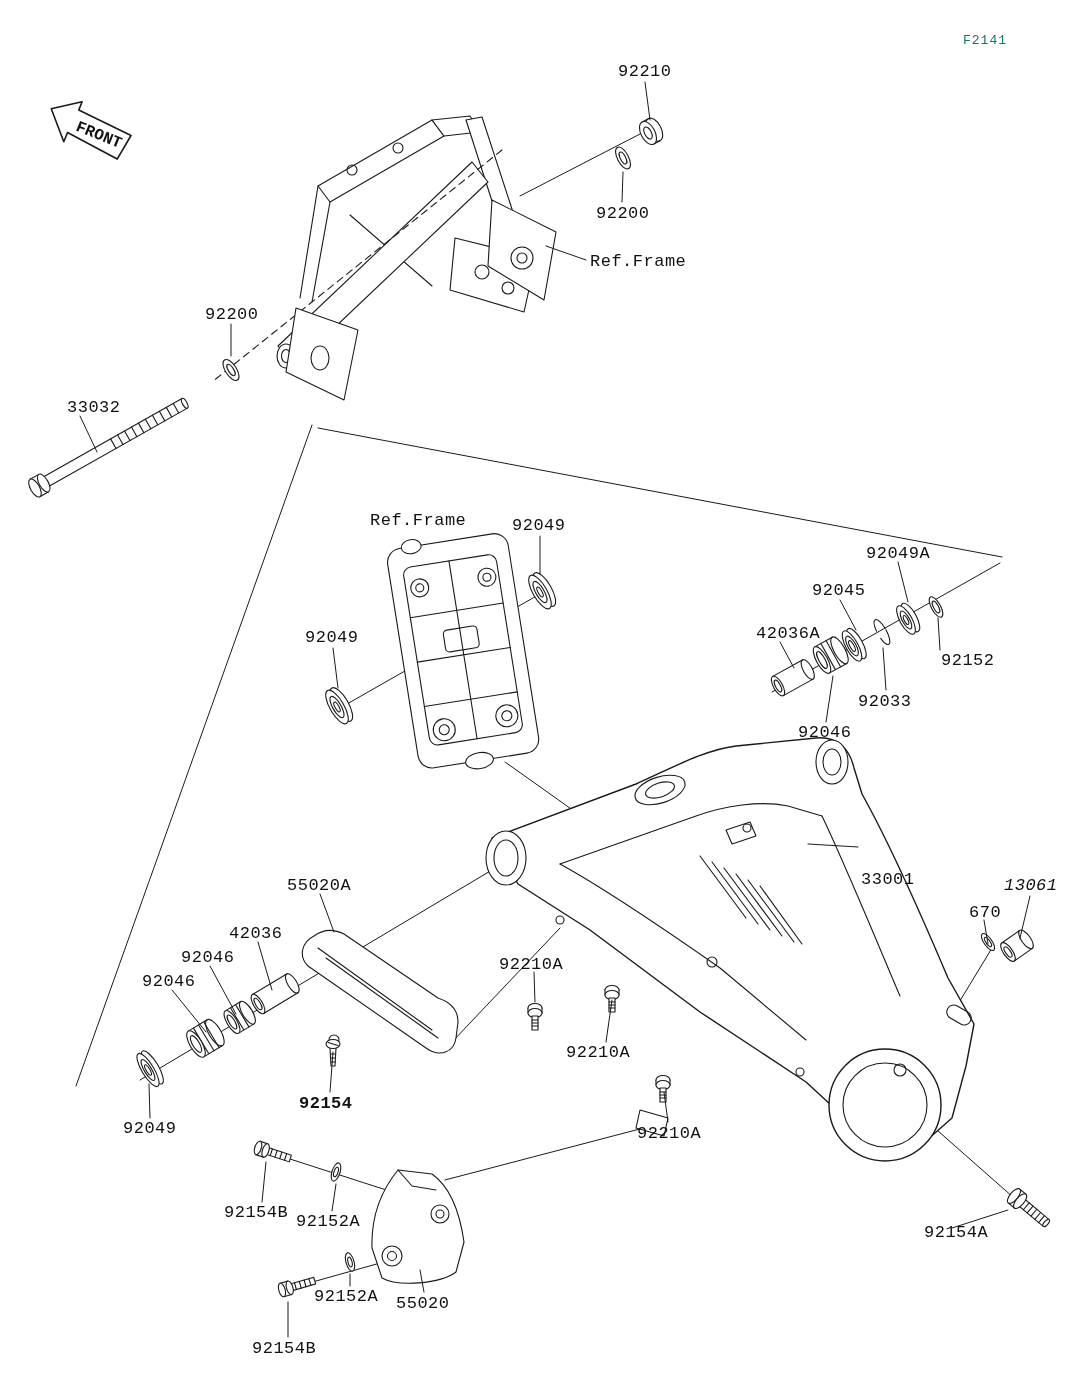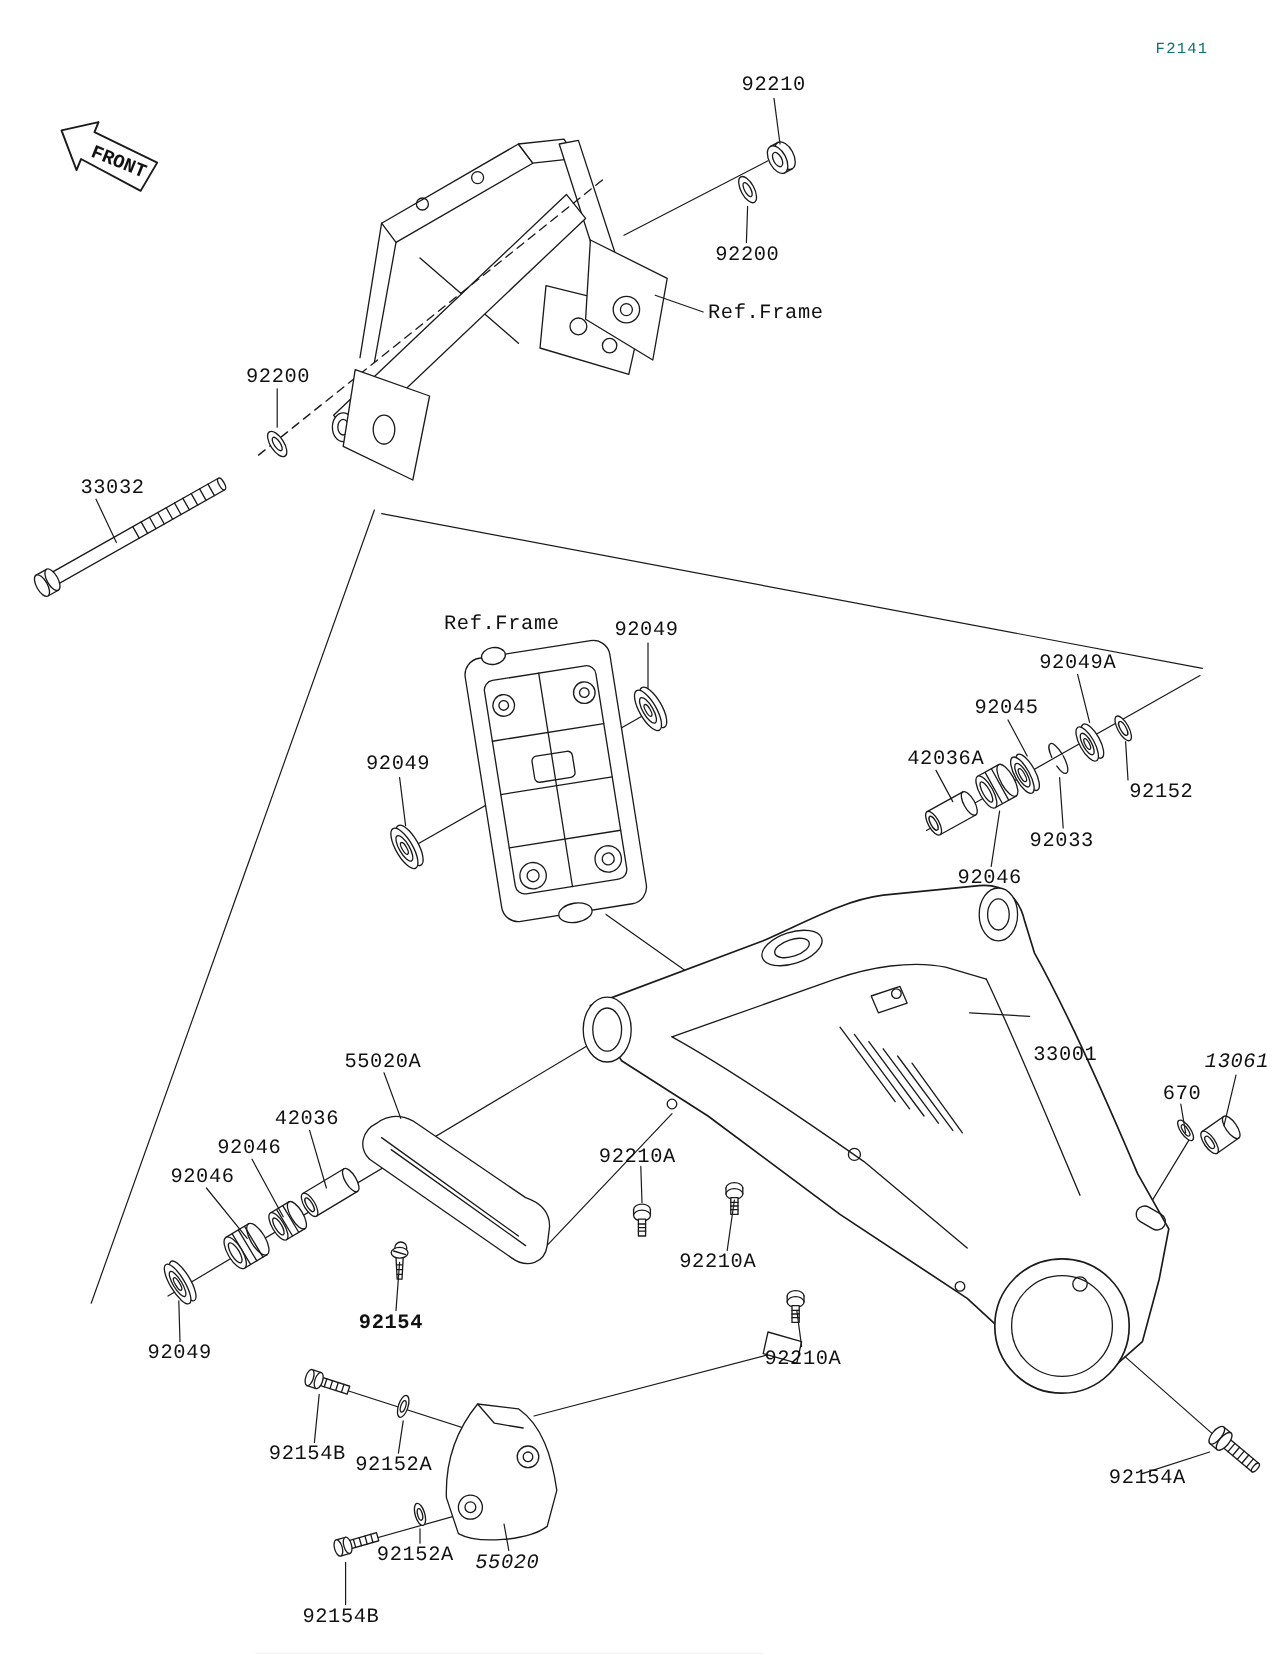--- a/index.html
+++ b/index.html
@@ -436,19 +436,19 @@
       <div class="part-label" style="left: 229px; top: 925px;">42036</div>
       <div class="part-label" style="left: 181px; top: 949px;">92046</div>
       <div class="part-label" style="left: 142px; top: 973px;">92046</div>
       <div class="part-label" style="left: 499px; top: 956px;">92210A</div>
       <div class="part-label" style="left: 566px; top: 1044px;">92210A</div>
       <div class="part-label" style="left: 299px; top: 1095px; font-weight: bold;">92154</div>
       <div class="part-label" style="left: 123px; top: 1120px;">92049</div>
       <div class="part-label" style="left: 637px; top: 1125px;">92210A</div>
       <div class="part-label" style="left: 224px; top: 1204px;">92154B</div>
       <div class="part-label" style="left: 296px; top: 1213px;">92152A</div>
-      <div class="part-label" style="left: 396px; top: 1295px; font-style: italic;">55020</div>
+      <div class="part-label" style="left: 396px; top: 1295px;">55020</div>
       <div class="part-label" style="left: 314px; top: 1288px;">92152A</div>
       <div class="part-label" style="left: 252px; top: 1340px;">92154B</div>
       <div class="part-label" style="left: 924px; top: 1224px;">92154A</div>
     </div>
 
 </div>
 
 </body></html>

